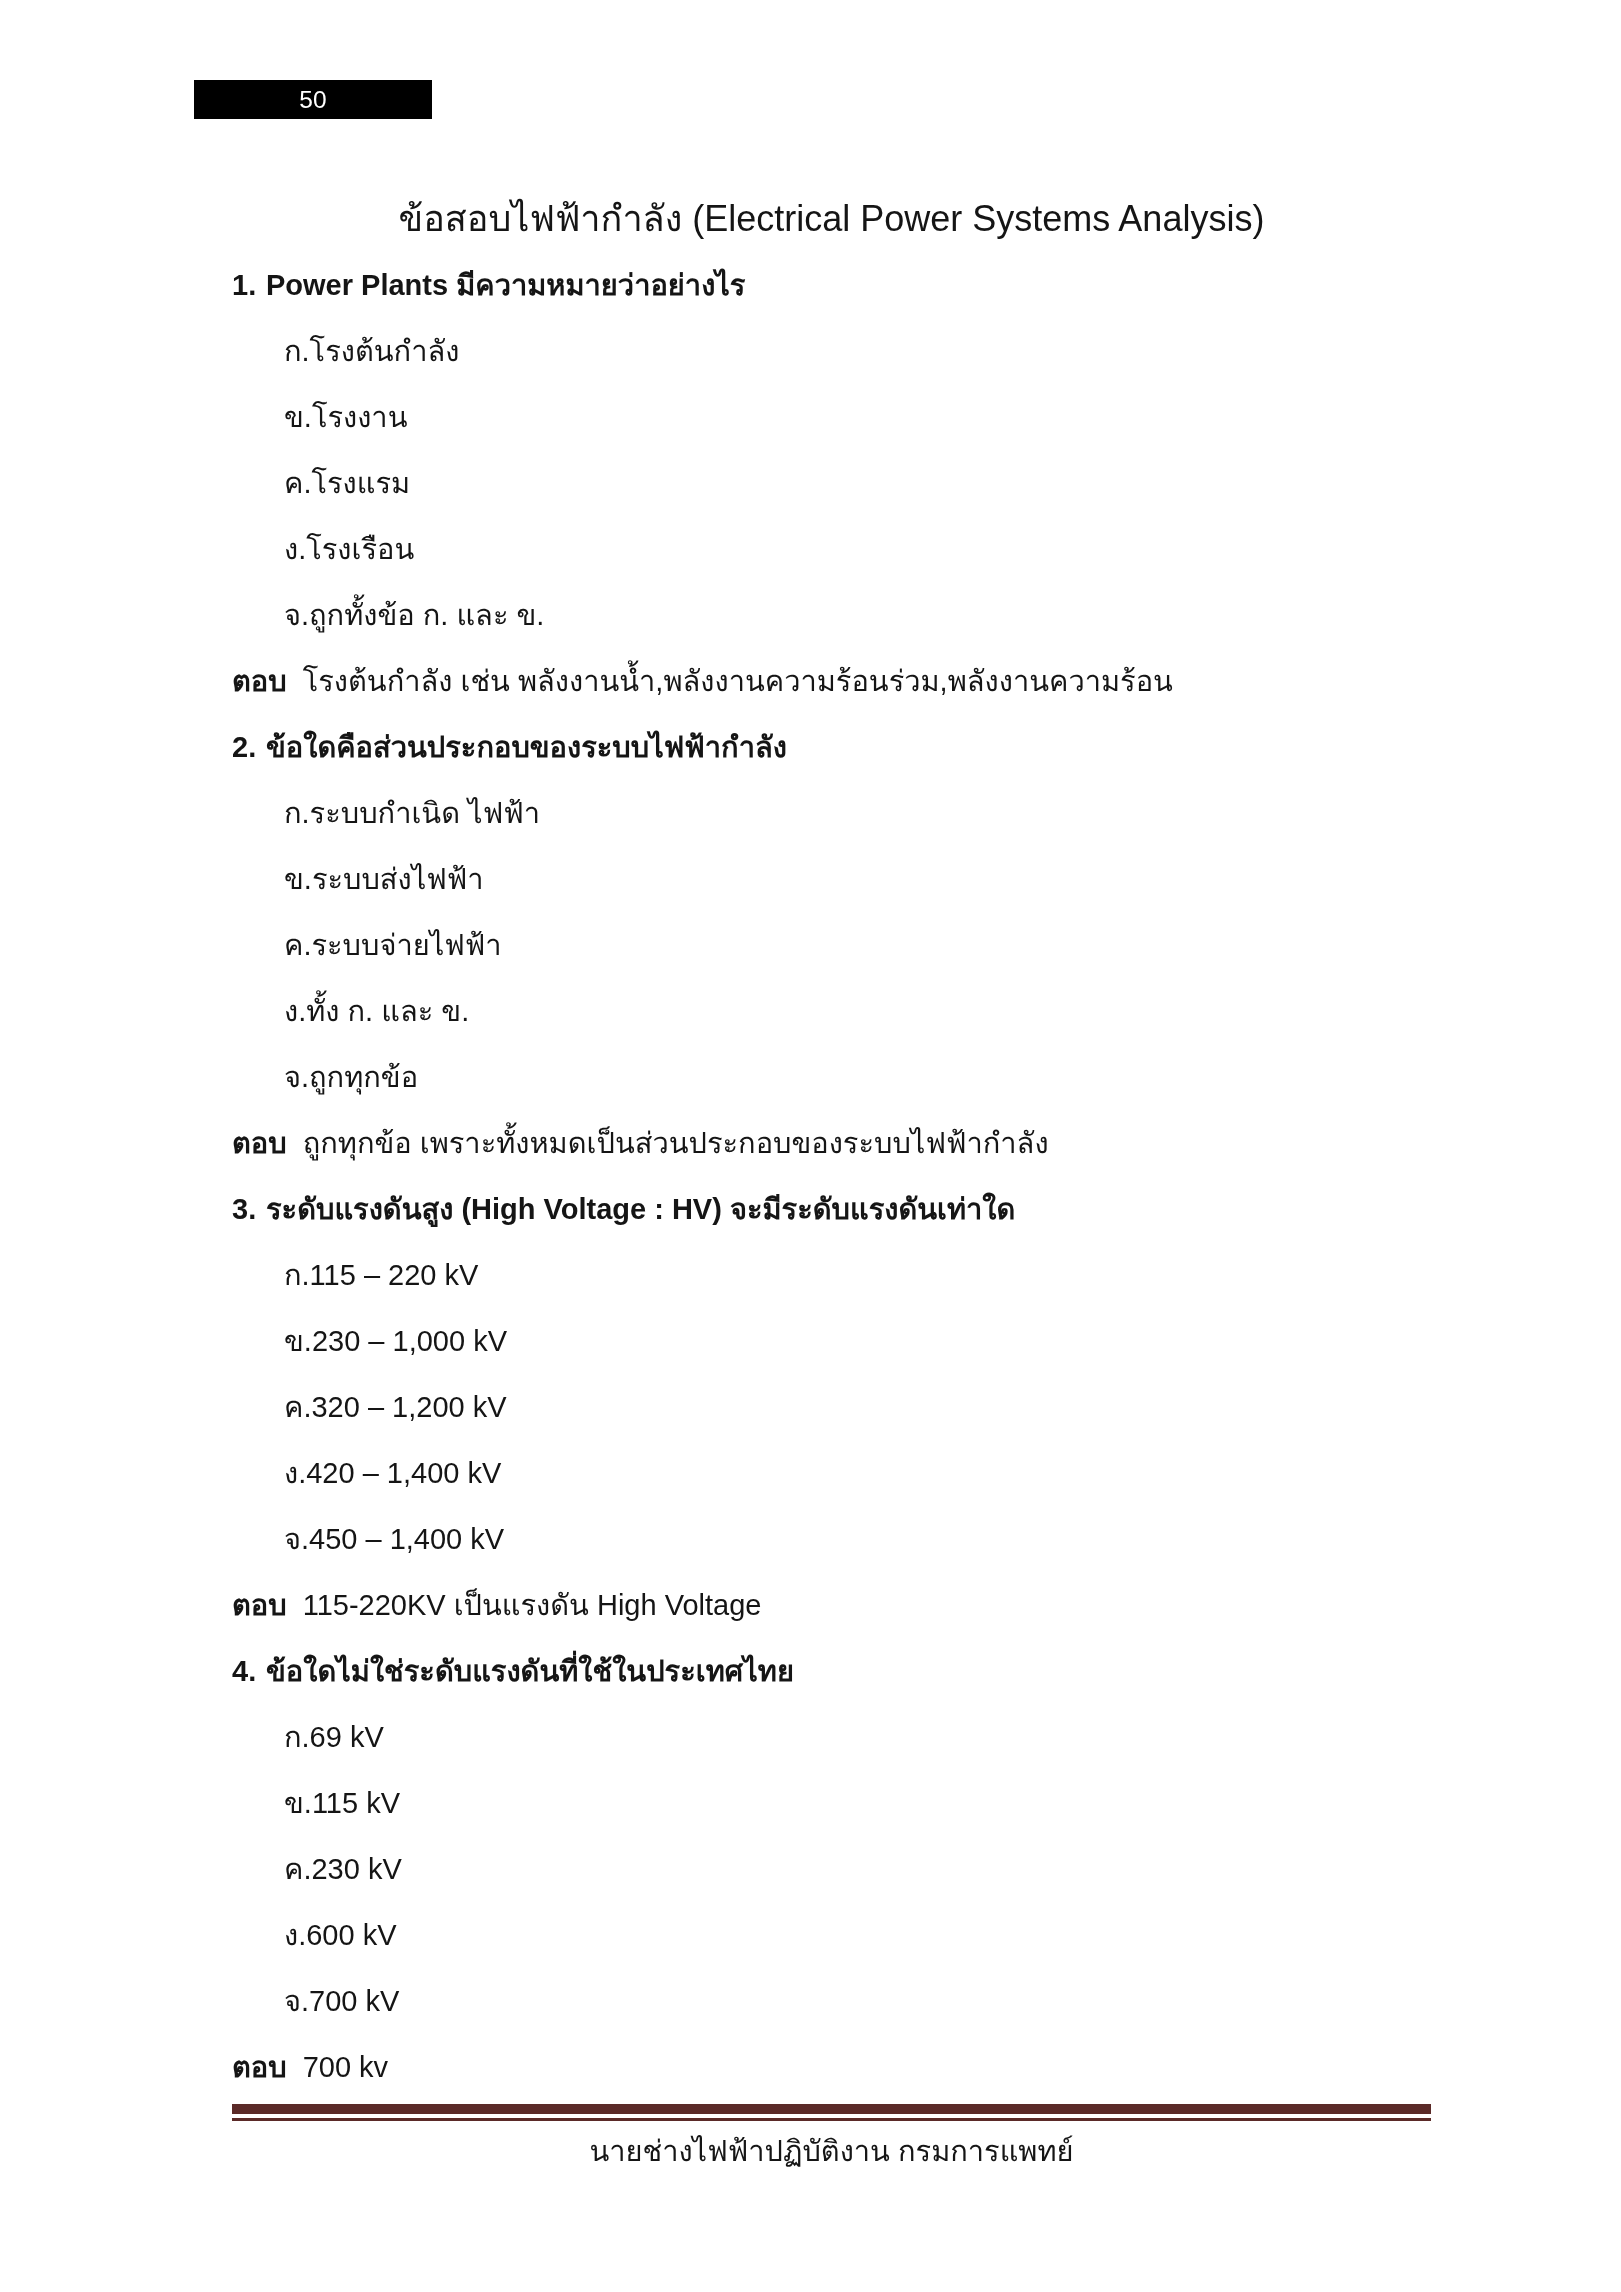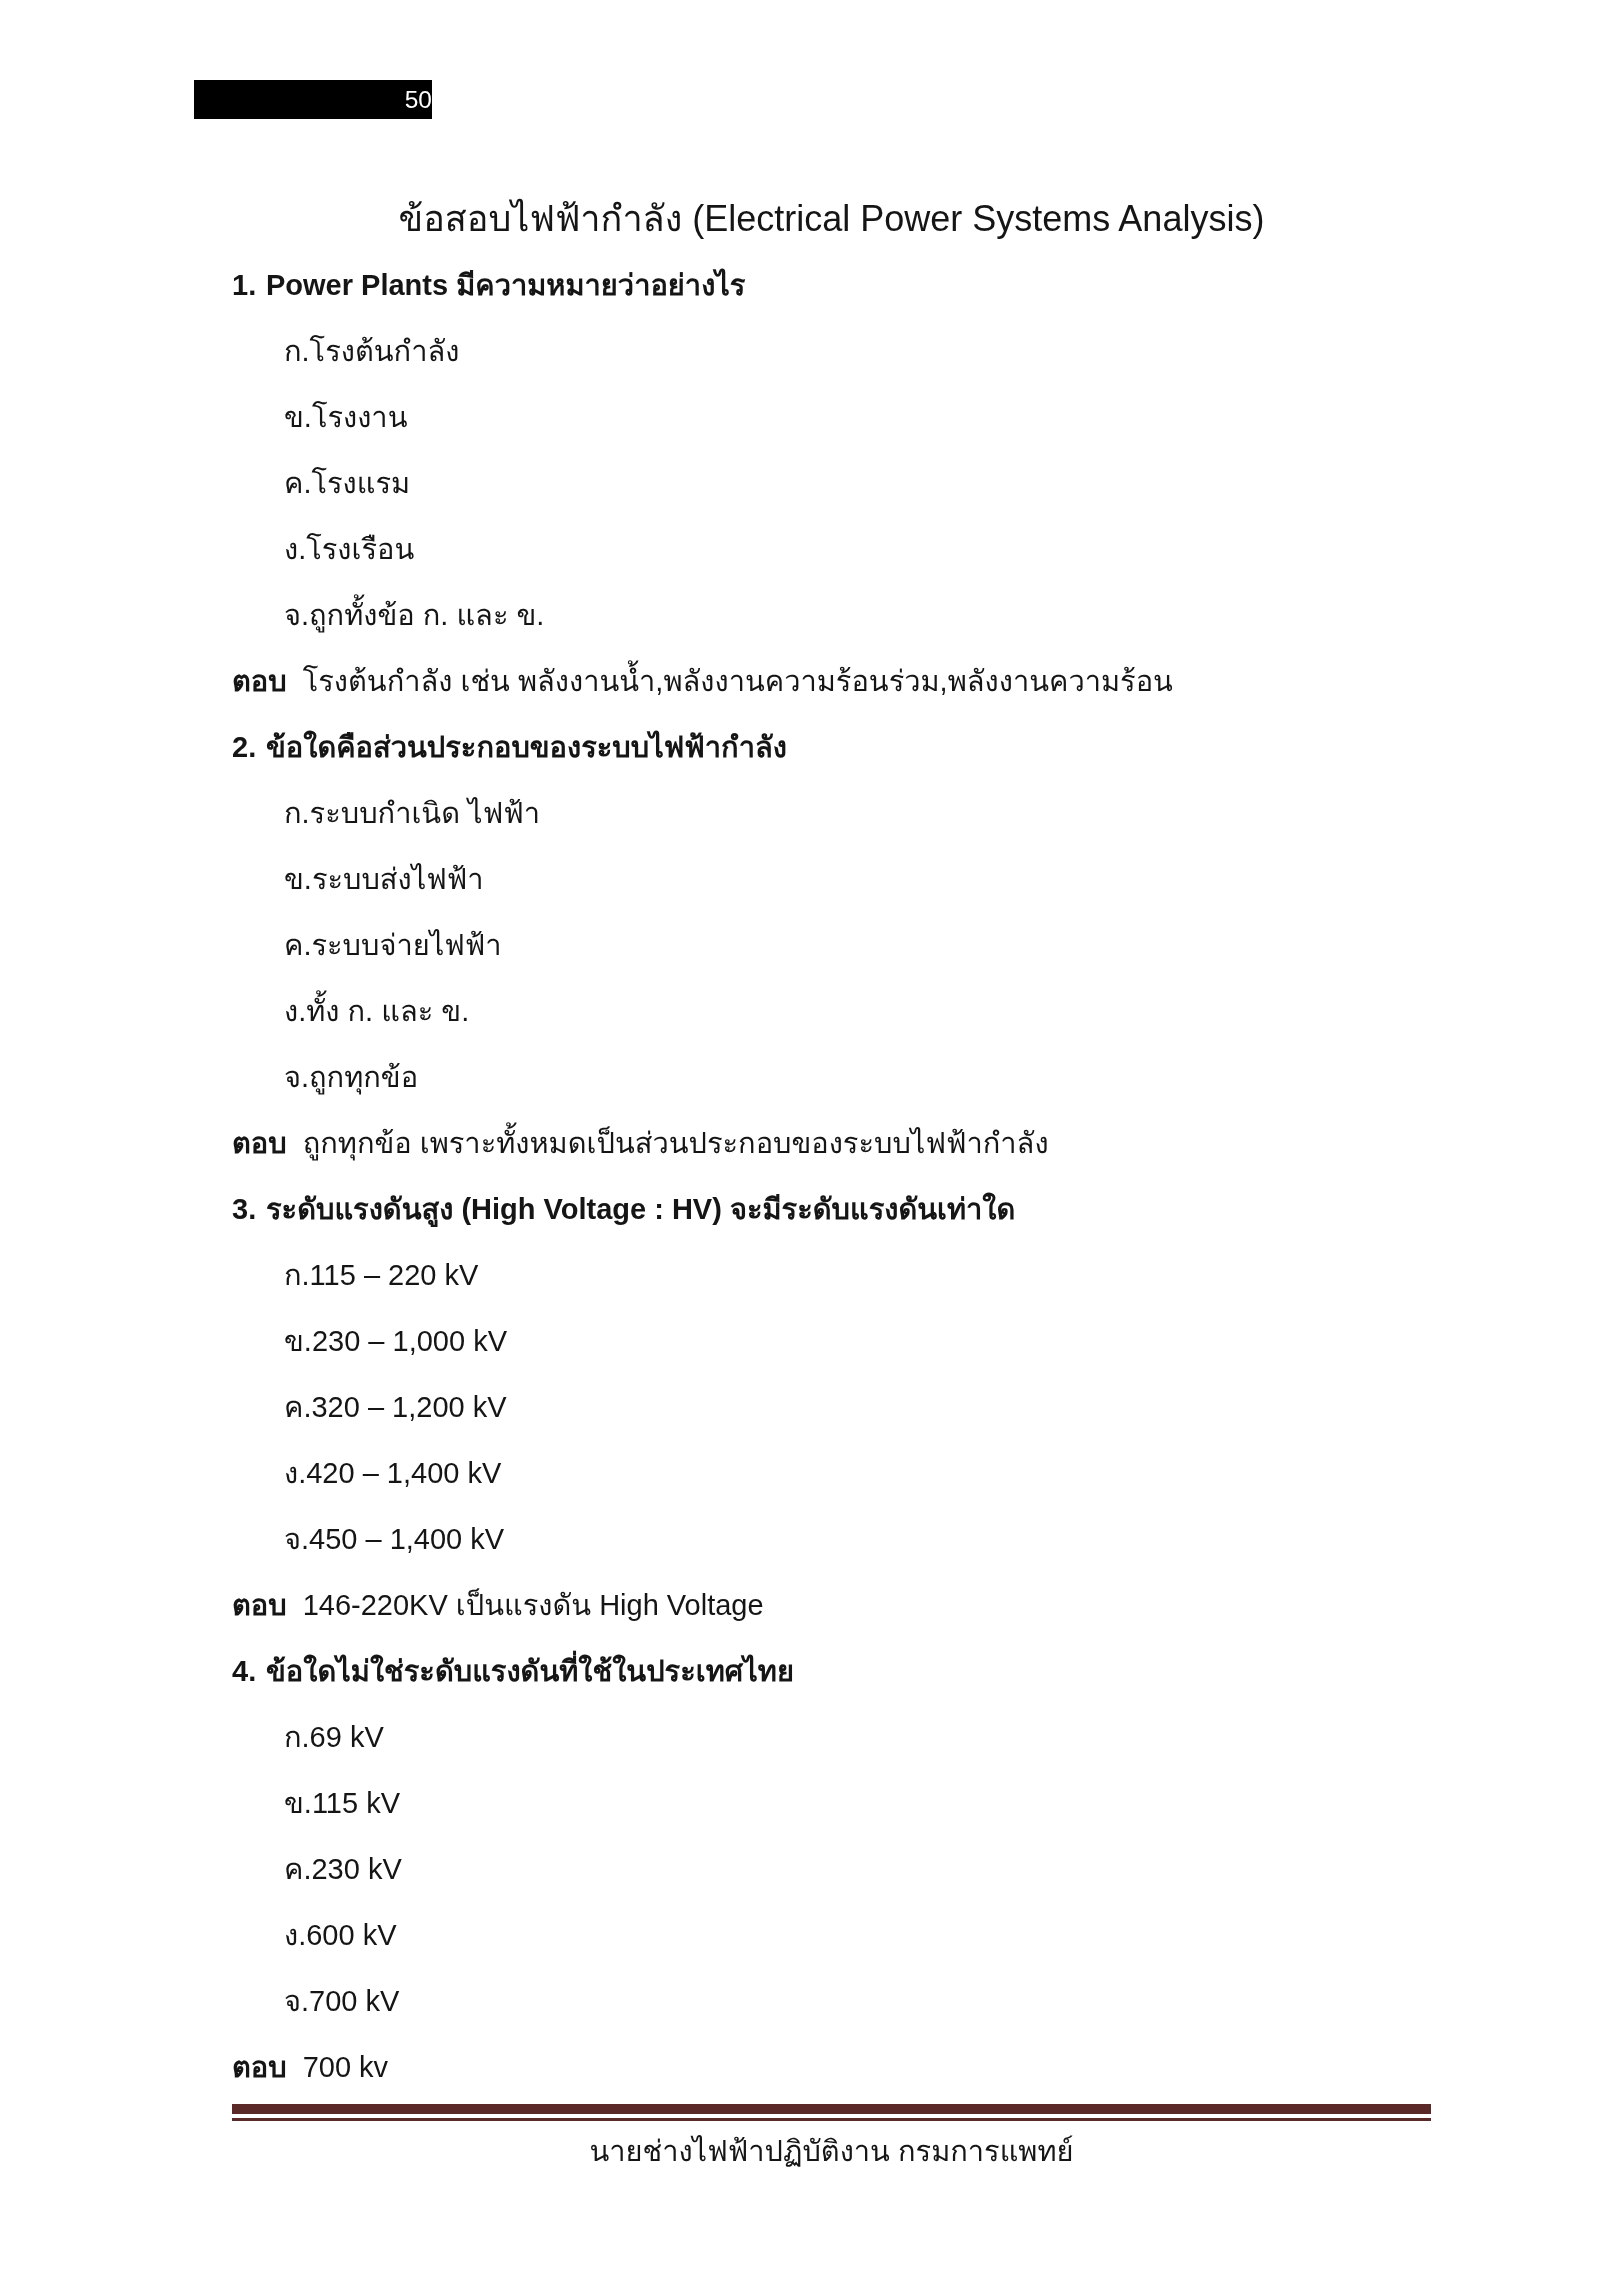--- a/index.html
+++ b/index.html
@@ -17,21 +17,21 @@
     position: absolute;
     left: 194px;
     top: 80px;
     width: 238px;
     height: 39px;
     background: #000000;
     color: #ffffff;
     font-size: 24.5px;
     display: flex;
     align-items: center;
-    justify-content: flex-end;
+    justify-content: center;
   }
   .content {
     position: absolute;
     left: 232px;
     top: 186px;
     width: 1199px;
   }
   .line {
     height: 66px;
     line-height: 66px;
@@ -101,21 +101,21 @@
     <section>
       <div class="line q-head">
         <span class="q-num">3.</span><span>ระดับแรงดันสูง (High Voltage : HV) จะมีระดับแรงดันเท่าใด</span>
       </div>
       <div class="line choice">ก.115 – 220 kV</div>
       <div class="line choice">ข.230 – 1,000 kV</div>
       <div class="line choice">ค.320 – 1,200 kV</div>
       <div class="line choice">ง.420 – 1,400 kV</div>
       <div class="line choice">จ.450 – 1,400 kV</div>
       <div class="line answer">
-        <span class="ans-prefix">ตอบ</span><span>146-220KV เป็นแรงดัน High Voltage</span>
+        <span class="ans-prefix">ตอบ</span><span>115-220KV เป็นแรงดัน High Voltage</span>
       </div>
     </section>
 
     <section>
       <div class="line q-head">
         <span class="q-num">4.</span><span>ข้อใดไม่ใช่ระดับแรงดันที่ใช้ในประเทศไทย</span>
       </div>
       <div class="line choice">ก.69 kV</div>
       <div class="line choice">ข.115 kV</div>
       <div class="line choice">ค.230 kV</div>

